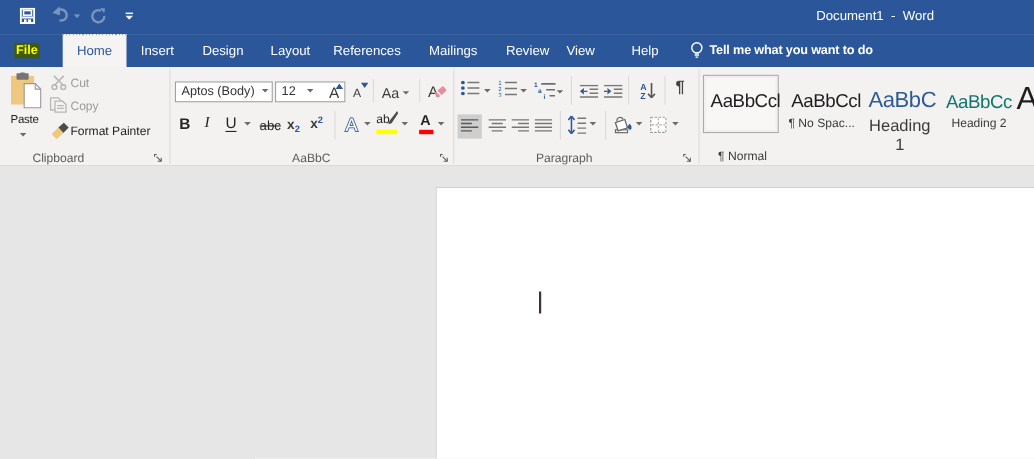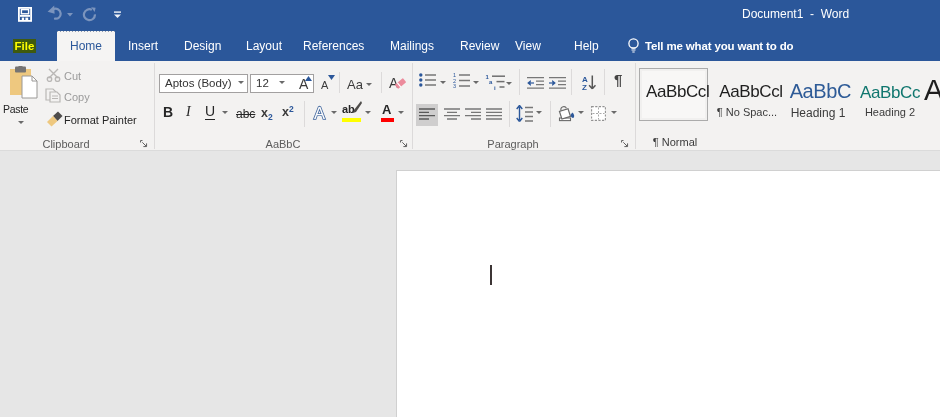--- a/index.html
+++ b/index.html
@@ -90,21 +90,21 @@
     <div class="gsep" style="left:412px;"></div>
     <div class="gsep" style="left:635px;"></div>
 
     <svg class="abs" style="left:9px; top:5px;" width="30" height="33" viewBox="0 0 30 33">
       <rect x="1" y="3" width="21" height="26" fill="#eec87f"></rect>
       <rect x="6" y="0.5" width="11" height="6" rx="1" fill="#767473"></rect>
       <rect x="9.5" y="-1" width="4" height="3" rx="1.5" fill="#767473"></rect>
       <path d="M13 10 h10 l5 5 v17 h-15 z" fill="#ffffff" stroke="#9a9896" stroke-width="1"></path>
       <path d="M23 10 v5 h5" fill="none" stroke="#9a9896" stroke-width="1"></path>
     </svg>
-    <div class="small-lbl on" style="left:3px; top:42px; width:32px; text-align:left; font-size:10.5px; letter-spacing:-0.3px;">Paste</div>
+    <div class="small-lbl on" style="left:3px; top:42px; width:32px; text-align:right; font-size:10.5px; letter-spacing:-0.3px;">Paste</div>
     <div class="dd" style="left:18px; top:60px;"></div>
 
     <svg class="abs" style="left:46px; top:7px;" width="17" height="14" viewBox="0 0 17 14">
       <path d="M3 1 L12 10 M12 1 L3 10" stroke="#b9b7b5" stroke-width="1.4" fill="none"></path>
       <circle cx="3.5" cy="11.2" r="2.2" fill="none" stroke="#b9b7b5" stroke-width="1.4"></circle>
       <circle cx="11.5" cy="11.2" r="2.2" fill="none" stroke="#b9b7b5" stroke-width="1.4"></circle>
     </svg>
     <div class="small-lbl" style="left:64px; top:9px;">Cut</div>
 
     <svg class="abs" style="left:45px; top:27px;" width="16" height="15" viewBox="0 0 16 15">
@@ -112,21 +112,21 @@
       <path d="M5 4 h7 l3 3 v7 h-10 z" fill="#f3f2f1" stroke="#b9b7b5" stroke-width="1.2"></path>
       <path d="M7 8 h6 M7 10.5 h6" stroke="#b9b7b5" stroke-width="1"></path>
     </svg>
     <div class="small-lbl" style="left:64px; top:30px;">Copy</div>
 
     <svg class="abs" style="left:46px; top:50px;" width="17" height="16" viewBox="0 0 17 16">
       <path d="M7 5 L12 0.5 L16.5 5 L11.5 10 Z" fill="#4e4c4a"></path>
       <path d="M1 11 L7 5 L11.5 10 L5.5 15.5 Z" fill="#eec87f"></path>
     </svg>
     <div class="small-lbl on" style="left:64px; top:53px;">Format Painter</div>
-    <div class="glabel" style="left:24px; width:84px;">Clipboard</div>
+    <div class="glabel" style="left:11px; width:84px;">Clipboard</div>
     <svg class="launcher" style="left:140px;" width="9" height="9" viewBox="0 0 9 9">
       <path d="M0.6 2.8 V0.6 H2.8 M2.6 2.6 L7 7 M7.4 3.8 V7.4 H3.8" stroke="#5c5c5c" stroke-width="1.1" fill="none"></path>
     </svg>
 
     <div class="combo" style="left:159px; top:13px; width:89px; height:19px; line-height:17px; padding-left:5px;">Aptos (Body)</div>
     <div class="dd" style="left:238px; top:20px;"></div>
     <div class="combo" style="left:250px; top:13px; width:64px; height:19px; line-height:17px; padding-left:5px;">12</div>
     <div class="dd" style="left:279px; top:20px;"></div>
 
     <div class="abs" style="left:299px; top:15px; font-size:14px; color:#3b3b3b;">A</div>
@@ -157,21 +157,21 @@
     <div class="dd" style="left:222px; top:50px;"></div>
     <div class="abs" style="left:236px; top:46px; font-size:12px; color:#262626; text-decoration:line-through;">abc</div>
     <div class="abs" style="left:261px; top:45px; font-size:12.5px; font-weight:bold; color:#3b3b3b;">x<span style="font-size:8.5px; color:#2b579a; vertical-align:-3px;">2</span></div>
     <div class="abs" style="left:282px; top:43px; font-size:12.5px; font-weight:bold; color:#3b3b3b;">x<span style="font-size:8.5px; color:#2b579a; vertical-align:4px;">2</span></div>
     <div class="gsep" style="left:304px; top:40px; height:26px;"></div>
     <svg class="abs" style="left:311px; top:43px;" width="17" height="17" viewBox="0 0 17 17">
       <text x="8.5" y="15" text-anchor="middle" font-family="Liberation Sans" font-size="16.5" fill="#fdfdfd" stroke="#44699f" stroke-width="1.7" paint-order="stroke">A</text>
     </svg>
     <div class="dd" style="left:331px; top:50px;"></div>
 
-    <div class="abs" style="left:342px; top:42px; font-size:11px; color:#262626;font-weight:bold;">ab</div>
+    <div class="abs" style="left:342px; top:42px; font-size:11px; color:#262626;">ab</div>
     <svg class="abs" style="left:352px; top:40px;" width="10" height="13" viewBox="0 0 10 13">
         <path d="M9 0 L2 9 L1 12 L4 11 L10 2 Z" fill="#4e4c4a"></path>
       </svg>
     <rect class="abs" style="left:342px; top:57px; width:19px; height:4px; background:#ffff00;"></rect>
     <div class="dd" style="left:365px; top:50px;"></div>
 
     <div class="abs" style="left:382px; top:41px; font-size:13px; font-weight:bold; color:#262626;">A</div>
     <div class="abs" style="left:381px; top:57px; width:13px; height:4px; background:#ff0000;"></div>
     <div class="dd" style="left:398px; top:50px;"></div>
 
@@ -270,21 +270,21 @@
     </svg>
 
     <div class="abs" style="left:639px; top:7px; width:69px; height:53px; background:#f8f7f6; border:1px solid #ababab; box-shadow:inset 0 0 0 2px #f1f0ef;"></div>
     <div class="abs" style="left:646px; top:21px; width:62px; text-align:center; font-size:17px; letter-spacing:-0.4px; color:#1e1e1e;">AaBbCcl</div>
     <div class="abs" style="left:645px; top:43px; width:60px; text-align:center; font-size:11px; color:#3b3b3b;margin-top:32px;">¶ Normal</div>
 
     <div class="abs" style="left:719px; top:21px; width:64px; text-align:center; font-size:17px; letter-spacing:-0.4px; color:#1e1e1e;">AaBbCcl</div>
     <div class="abs" style="left:714px; top:44.5px; width:66px; text-align:center; font-size:11px; color:#3b3b3b;">¶ No Spac...</div>
 
     <div class="abs" style="left:787px; top:19px; width:64px; text-align:right; font-size:20px; letter-spacing:-0.4px; color:#2e5b97;">AaBbC</div>
-    <div class="abs" style="left:786px; top:44.5px; width:64px; text-align:center; font-size:12px; color:#3b3b3b;">Heading 1</div>
+    <div class="abs" style="left:786px; top:44.5px; width:64px; text-align:center; font-size:15px; color:#3b3b3b;">Heading 1</div>
 
     <div class="abs" style="left:858px; top:21.5px; width:64px; text-align:center; font-size:17px; letter-spacing:-0.4px; color:#0f766e;">AaBbCc</div>
     <div class="abs" style="left:858px; top:44.5px; width:64px; text-align:center; font-size:11px; color:#3b3b3b;">Heading 2</div>
 
     <div class="abs" style="left:924px; top:13px; font-size:29px; color:#1e1e1e;">Aa</div>
   </div>
 
   <div id="page"></div>
   <div id="cursor"></div>
 </div>

